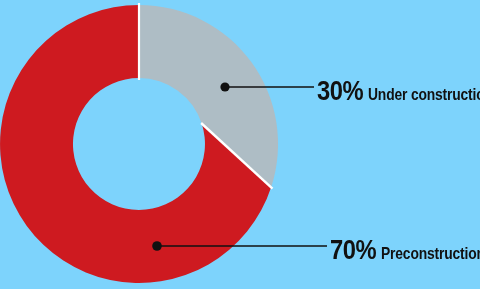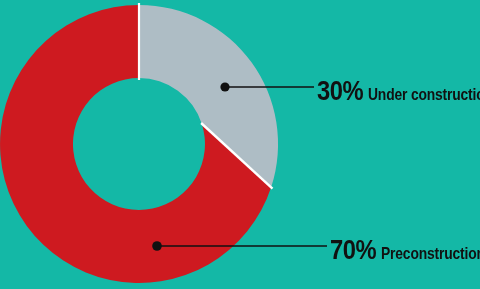--- a/index.html
+++ b/index.html
@@ -4,21 +4,21 @@
 <style>
   html, body {
     margin: 0;
     padding: 0;
     background: #ffffff;
   }
   #screen {
     position: relative;
     width: 480px;
     height: 289px;
-    background: #14b8a6;
+    background: #7dd3fc;
     overflow: hidden;
     font-family: "Liberation Sans", sans-serif;
   }
   #donut-svg {
     position: absolute;
     left: 0;
     top: 0;
     width: 480px;
     height: 289px;
   }

